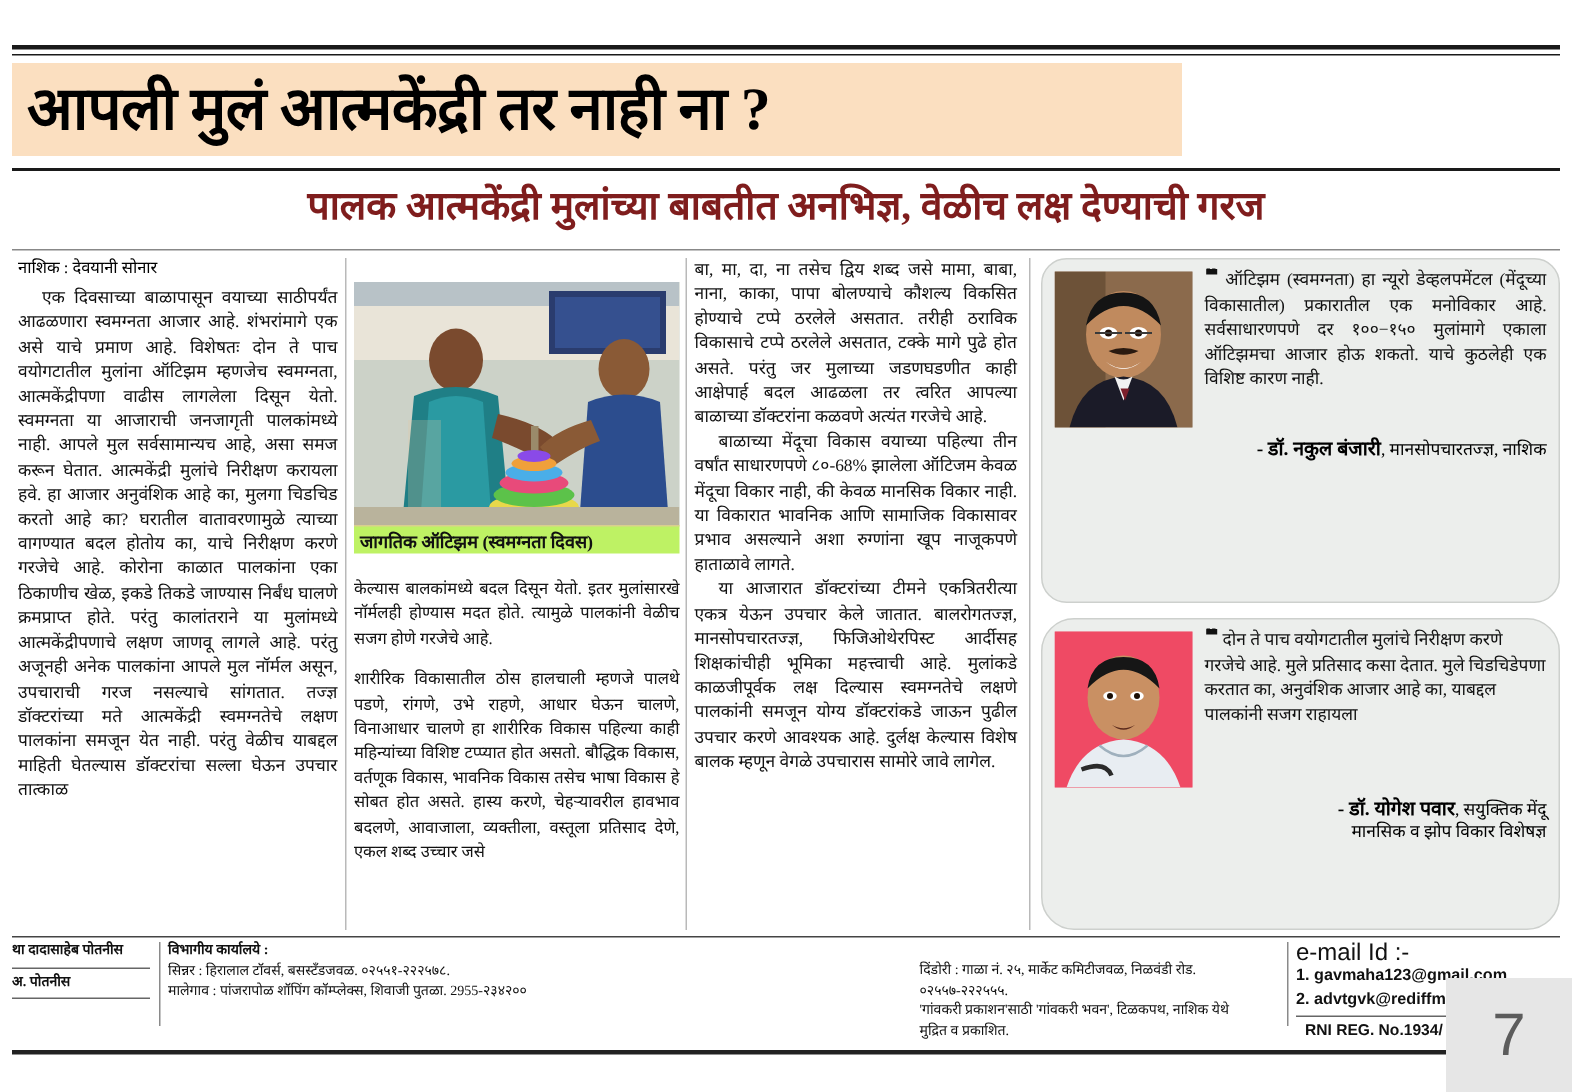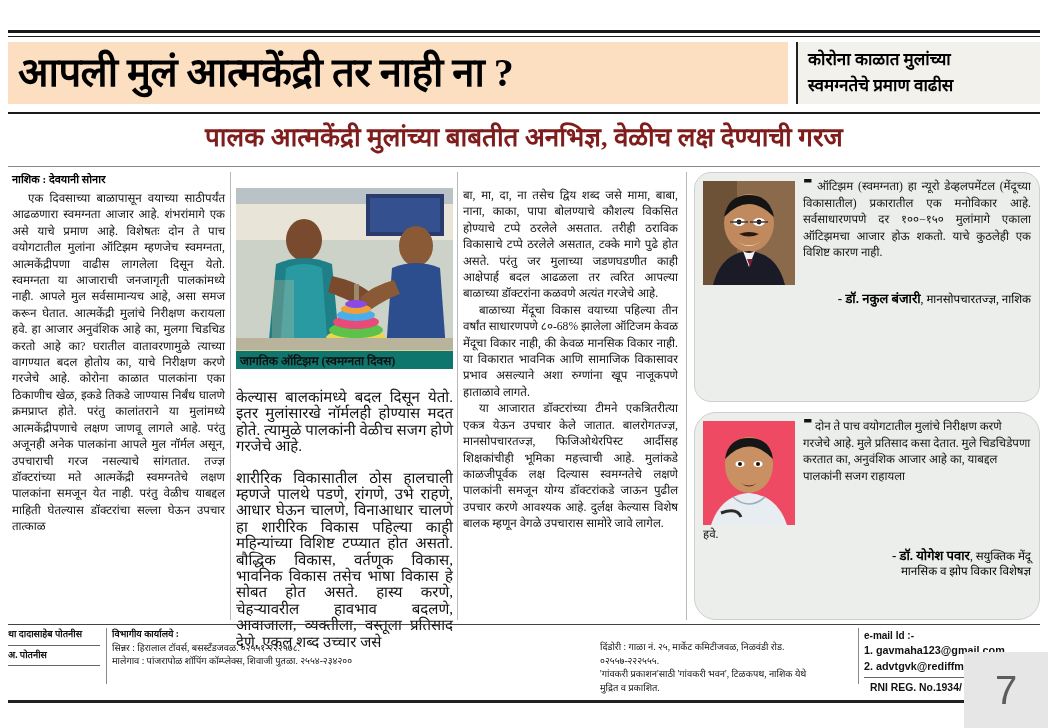--- a/index.html
+++ b/index.html
@@ -87,59 +87,59 @@
   }
 
   .col {
     position: absolute; top: 0;
     font-size: 11.6px;
     line-height: 16.4px;
     text-align: justify;
     color: #111;
   }
   .col1 { left: 4px;   width: 213px; }
-  .col3 { left: 455px; width: 215px; margin-top: 16px; }
+  .col3 { left: 455px; width: 215px; }
 
   .vrule {
     position: absolute; top: 0; width: 1px; height: 448px; background: #b9b9b9;
   }
   .vrule-a { left: 222px; }
   .vrule-b { left: 449px; }
   .vrule-c { left: 678px; }
 
   .byline {
-    font-weight: bold; font-size: 11px; line-height: 15px;
+    font-weight: normal; font-size: 11px; line-height: 15px;
     margin: 0 0 4px 0; color: #000;
   }
   .col p { margin: 0 0 0 0; text-indent: 16px; }
   .col p.noind { text-indent: 0; }
 
   
   .photo {
     position: absolute; left: 228px; top: 16px;
     width: 217px; height: 162px;
     overflow: hidden;
     background: #cfd6cf;
   }
   .photo svg { display: block; }
   .photo-caption {
     position: absolute; left: 228px; top: 178px;
     width: 217px; height: 19px;
-    background: #0f766e;
+    background: #bef264;
     border-top: 1px solid #d9cf8f;
     display: flex; align-items: center;
     padding-left: 4px;
   }
   .photo-caption span {
     font-weight: bold; font-size: 12px; color: #111;
     white-space: nowrap;
   }
   .col2-text {
     position: absolute; left: 228px; top: 202px; width: 217px;
-    font-size: 15px; line-height: 16.4px; text-align: justify;
+    font-size: 11px; line-height: 16.4px; text-align: justify;
   }
 
   
   .quote-box {
     position: absolute; left: 686px;
     width: 346px;
     background: #eceeec;
     border: 1px solid #cdd0cd;
     padding: 6px 8px 6px 8px;
   }
@@ -176,28 +176,28 @@
     position: absolute; left: 8px; top: 624px; width: 1032px; height: 1px;
     background: #444;
   }
   .footer {
     position: absolute; left: 8px; top: 628px;
     width: 1032px; height: 62px;
     font-size: 9.4px; line-height: 13.6px; color: #111;
   }
   .f-col-a { position: absolute; left: 0;   top: 0;  width: 96px; }
   .f-col-b { position: absolute; left: 104px; top: 0; width: 516px; }
-  .f-col-c { position: absolute; left: 592px; top: 0; width: 218px; }
+  .f-col-c { position: absolute; left: 605px; top: 0; width: 218px; }
   .f-col-d { position: absolute; left: 856px; top: 0; width: 176px; }
   .f-sep-1 { position: absolute; left: 98px;  top: 0; width: 1px; height: 56px; background: #8a8a8a; }
   .f-sep-2 { position: absolute; left: 850px; top: 0; width: 1px; height: 56px; background: #8a8a8a; }
   .f-b { font-weight: bold; }
   .f-hr { height: 1px; background: #666; margin: 3px 0; width: 92px; }
   .f-hr-wide { height: 1px; background: #666; margin: 3px 0; width: 168px; }
-  .email-title { font-weight: bold; font-size: 10px; line-height: 15px; font-family: "Liberation Sans", sans-serif; }
+  .email-title { font-weight: normal; font-size: 16px; line-height: 15px; font-family: "Liberation Sans", sans-serif; }
   .email-line { font-weight: bold; font-size: 10.8px; line-height: 15.5px; font-family: "Liberation Sans", sans-serif; }
   .rni { font-weight: bold; font-size: 10.4px; font-family: "Liberation Sans", sans-serif; padding-left: 6px; }
 
   .bottom-rule {
     position: absolute; left: 8px; top: 700px; width: 1032px; height: 3px;
     background: #222;
   }
 
   
   .pagenum-block {
@@ -216,24 +216,20 @@
 
 <div class="page">
 
   <div class="top-rule"></div>
   <div class="top-rule2"></div>
 
   <div class="headline-band">
     <div class="headline">आपली मुलं आत्मकेंद्री तर नाही ना ?</div>
   </div>
 
-  <div class="kicker-box">
-    <div class="kicker-line">कोरोना काळात मुलांच्या</div>
-    <div class="kicker-line">स्वमग्नतेचे प्रमाण वाढीस</div>
-  </div>
 
   <div class="sub-rule"></div>
   <div class="subheadline">पालक आत्मकेंद्री मुलांच्या बाबतीत अनभिज्ञ, वेळीच लक्ष देण्याची गरज</div>
   <div class="sub-rule2"></div>
 
   <div class="body-area">
 
     <div class="vrule vrule-a"></div>
     <div class="vrule vrule-b"></div>
     <div class="vrule vrule-c"></div>
@@ -334,21 +330,20 @@
             <path d="M8 104 q10 -30 38 -32 q28 2 38 32z" fill="#e8edf2"></path>
             <path d="M30 76 q16 14 32 0" stroke="#9fb0bd" stroke-width="1.6" fill="none"></path>
             <path d="M18 92 q16 -6 20 4" stroke="#2a2a2a" stroke-width="3" fill="none"></path>
           </svg>
         </div>
         <div class="qtext">
           <span class="qmark">❝</span>
           <span>दोन ते पाच वयोगटातील मुलांचे निरीक्षण करणे गरजेचे आहे. मुले प्रतिसाद कसा देतात. मुले चिडचिडेपणा करतात का, अनुवंशिक आजार आहे का, याबद्दल पालकांनी सजग राहायला</span>
         </div>
       </div>
-      <div class="qtext">हवे.</div>
       <div class="qattr">
         <b>- डॉ. योगेश पवार</b><span>, सयुक्तिक मेंदू</span>
         <div>मानसिक व झोप विकार विशेषज्ञ</div>
       </div>
     </div>
 
   </div>
 
   <div class="foot-rule"></div>
   <div class="footer">
@@ -358,21 +353,21 @@
     <div class="f-col-a">
       <div class="f-b">था दादासाहेब पोतनीस</div>
       <div class="f-hr"></div>
       <div class="f-b">अ. पोतनीस</div>
       <div class="f-hr"></div>
     </div>
 
     <div class="f-col-b">
       <div class="f-b">विभागीय कार्यालये :</div>
       <div>सिन्नर      : हिरालाल टॉवर्स, बसस्टँडजवळ. ०२५५१-२२२५७८.</div>
-      <div>मालेगाव : पांजरापोळ शॉपिंग कॉम्प्लेक्स, शिवाजी पुतळा. २५५४-२३४२००</div>
+      <div>मालेगाव : पांजरापोळ शॉपिंग कॉम्प्लेक्स, शिवाजी पुतळा. 2955-२३४२००</div>
     </div>
 
     <div class="f-col-c">
       <div style="margin-top:13px">दिंडोरी : गाळा नं. २५, मार्केट कमिटीजवळ, निळवंडी रोड. ०२५५७-२२२५५५.</div>
       <div>'गांवकरी प्रकाशन'साठी 'गांवकरी भवन', टिळकपथ, नाशिक येथे मुद्रित व प्रकाशित.</div>
     </div>
 
     <div class="f-col-d">
       <div class="email-title">e-mail Id :-</div>
       <div class="email-line">1. gavmaha123@gmail.com</div>

